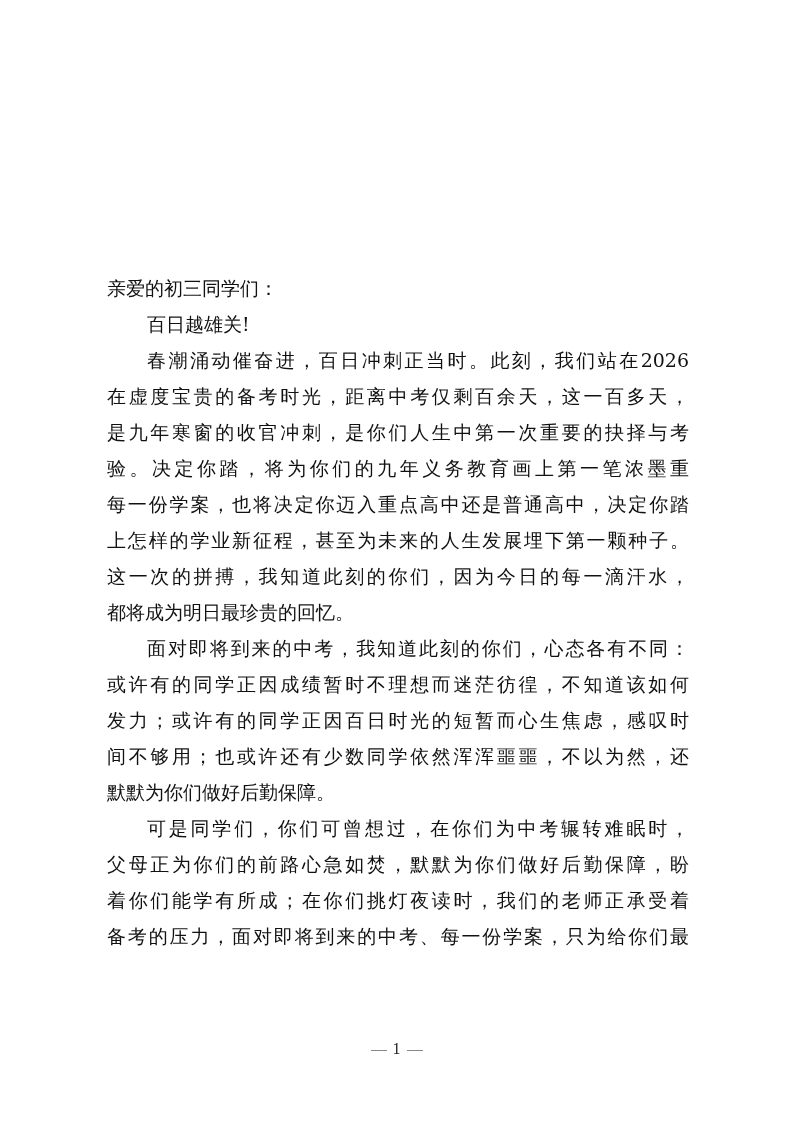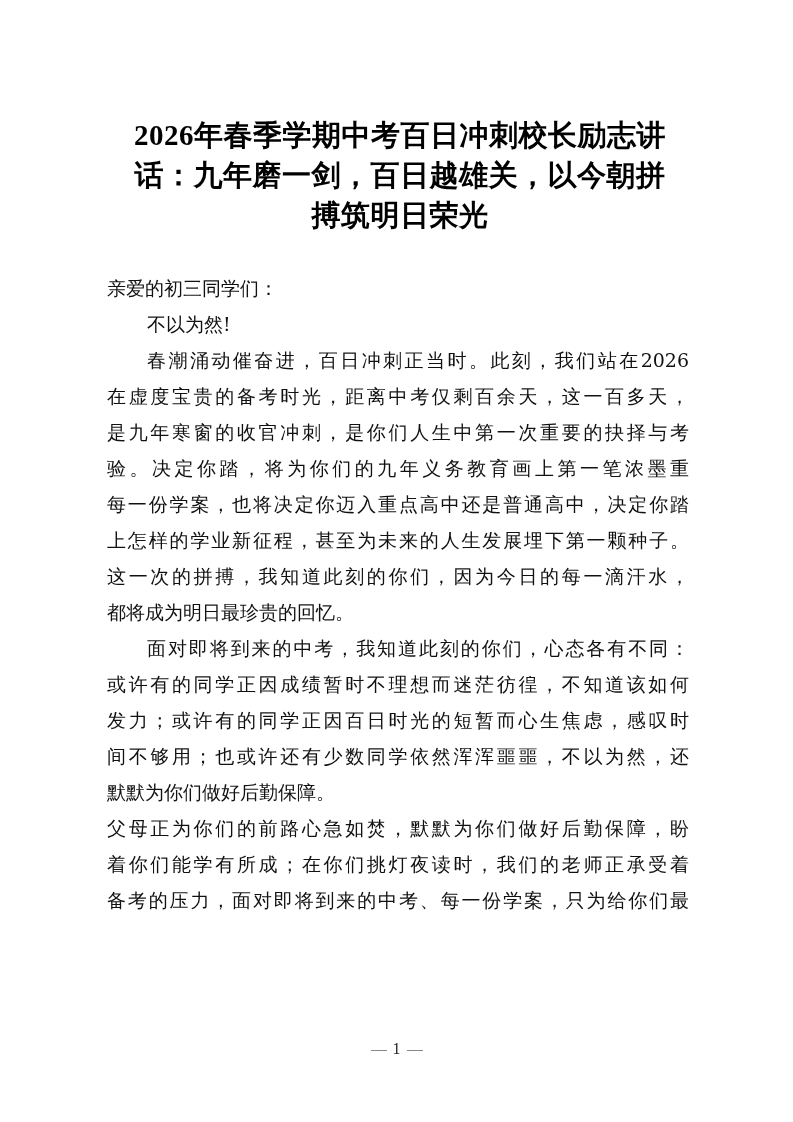--- a/index.html
+++ b/index.html
@@ -71,45 +71,41 @@
       background: #888888;
       vertical-align: middle;
       margin: 0 6px;
     }
   </style>
 </head>
 <body>
 
 <div class="page">
 
-  <div class="title">
-    <span class="line">2026年春季学期中考百日冲刺校长励志讲</span>
-    <span class="line">话：九年磨一剑，百日越雄关，以今朝拼</span>
-    <span class="line">搏筑明日荣光</span>
-  </div>
 
   <div class="body">
     <span class="ln short">亲爱的初三同学们：</span>
-    <span class="ln short indent">不以为然!</span>
+    <span class="ln short indent">百日越雄关!</span>
 
     <span class="ln indent">春潮涌动催奋进，百日冲刺正当时。此刻，我们站在2026</span>
     <span class="ln">在虚度宝贵的备考时光，距离中考仅剩百余天，这一百多天，</span>
     <span class="ln">是九年寒窗的收官冲刺，是你们人生中第一次重要的抉择与考</span>
     <span class="ln">验。决定你踏，将为你们的九年义务教育画上第一笔浓墨重</span>
     <span class="ln">每一份学案，也将决定你迈入重点高中还是普通高中，决定你踏</span>
     <span class="ln">上怎样的学业新征程，甚至为未来的人生发展埋下第一颗种子。</span>
     <span class="ln">这一次的拼搏，我知道此刻的你们，因为今日的每一滴汗水，</span>
     <span class="ln short">都将成为明日最珍贵的回忆。</span>
 
     <span class="ln indent">面对即将到来的中考，我知道此刻的你们，心态各有不同：</span>
     <span class="ln">或许有的同学正因成绩暂时不理想而迷茫彷徨，不知道该如何</span>
     <span class="ln">发力；或许有的同学正因百日时光的短暂而心生焦虑，感叹时</span>
     <span class="ln">间不够用；也或许还有少数同学依然浑浑噩噩，不以为然，还</span>
     <span class="ln short">默默为你们做好后勤保障。</span>
 
+    <span class="ln indent">可是同学们，你们可曾想过，在你们为中考辗转难眠时，</span>
     <span class="ln">父母正为你们的前路心急如焚，默默为你们做好后勤保障，盼</span>
     <span class="ln">着你们能学有所成；在你们挑灯夜读时，我们的老师正承受着</span>
     <span class="ln">备考的压力，面对即将到来的中考、每一份学案，只为给你们最</span>
   </div>
 
   <div class="page-number">
     <span class="dash"></span><span>1</span><span class="dash"></span>
   </div>
 
 </div>

